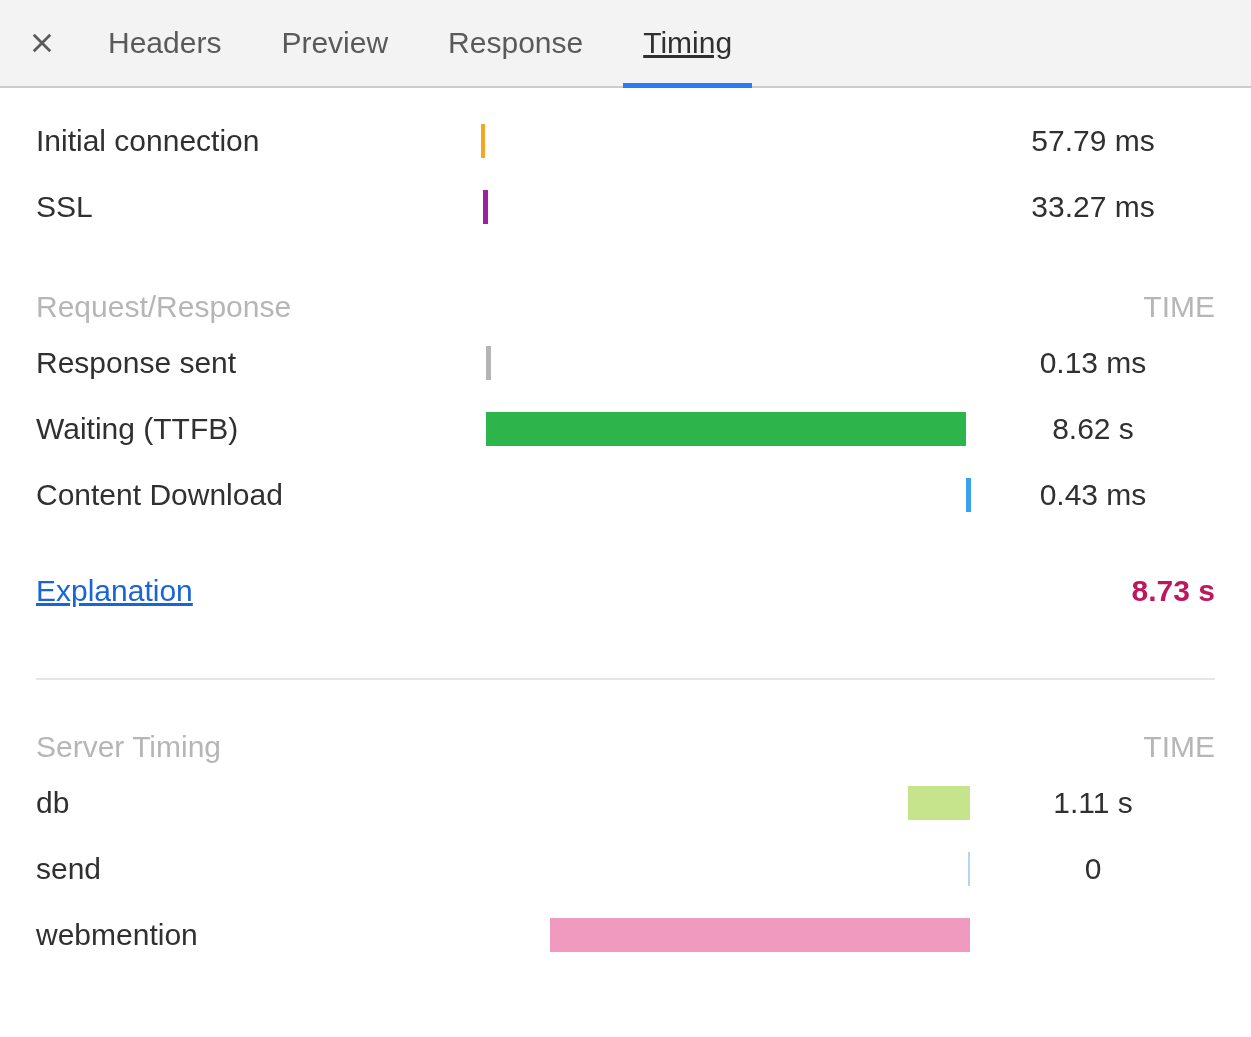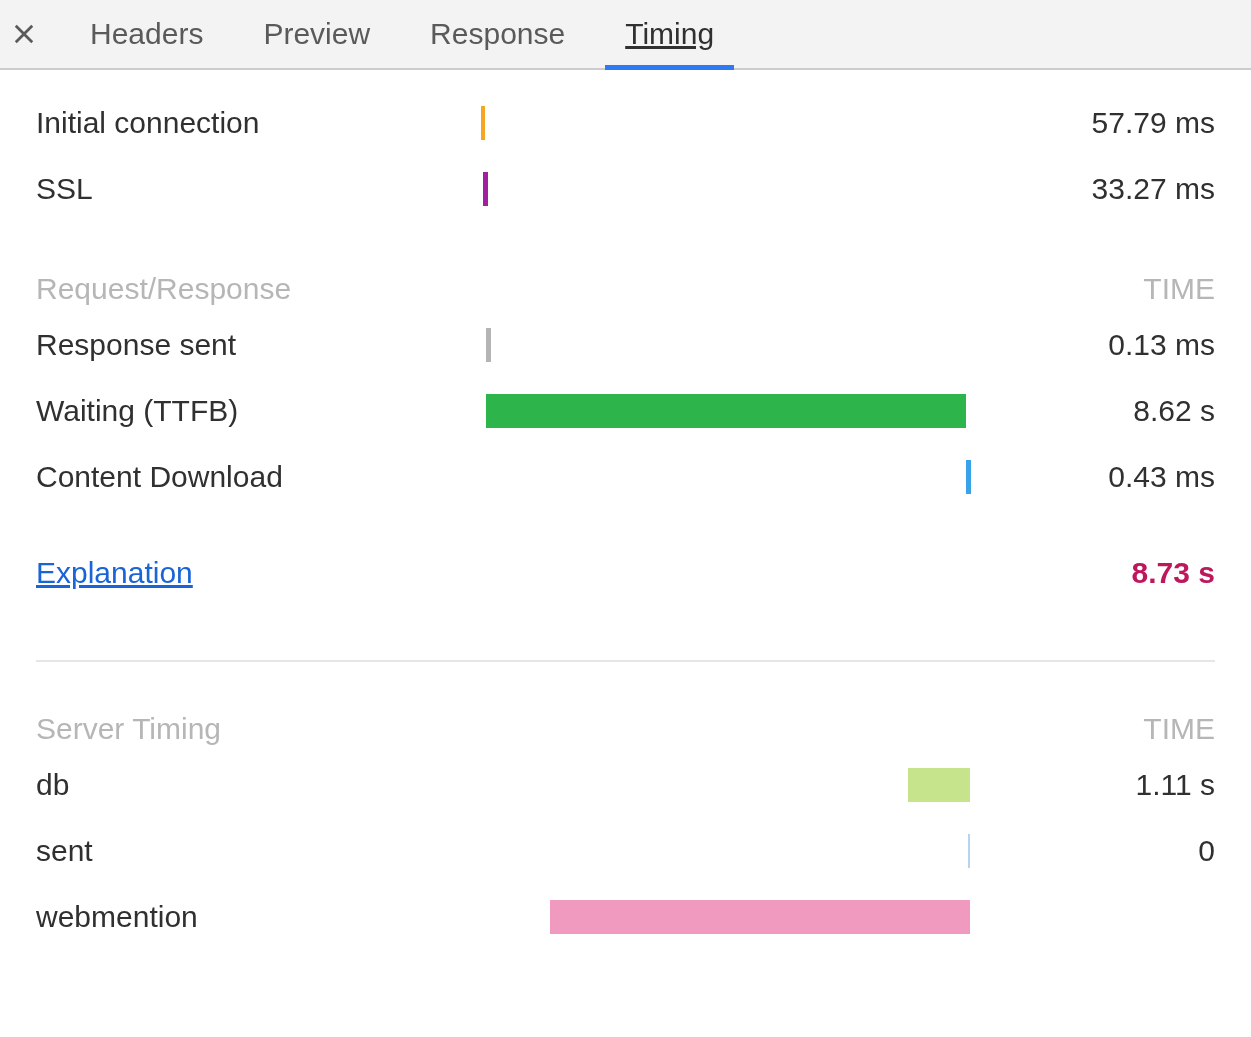--- a/index.html
+++ b/index.html
@@ -8,21 +8,22 @@
       background: #ffffff;
       color: #303030;
       font-size: 28px;
       width: 1251px;
     }
     .tab-bar {
       display: flex;
       align-items: center;
       background: #f3f3f3;
       border-bottom: 2px solid #cccccc;
-      height: 70px;
+      height: 88px;
+      padding-left: 18px;
     }
     .close-btn {
       width: 48px;
       height: 48px;
       display: flex;
       align-items: center;
       justify-content: center;
       cursor: pointer;
       color: #5a5a5a;
     }
@@ -68,21 +69,21 @@
       font-size: 30px;
       color: #303030;
     }
     .row .bar-area {
       position: relative;
       flex: 0 0 490px;
       height: 34px;
     }
     .row .value {
       flex: 1;
-      text-align: right;
+      text-align: center;
       font-size: 30px;
       white-space: nowrap;
       color: #303030;
     }
     .bar {
       position: absolute;
       top: 0;
       bottom: 0;
     }
     .section-header {
@@ -203,21 +204,21 @@
   </div>
   <div id="server-rows">
       <div class="row">
         <div class="label">db</div>
         <div class="bar-area">
           <div class="bar" style="left: 87.2%; width: 12.7%; background: rgb(198, 228, 139);"></div>
         </div>
         <div class="value">1.11 s</div>
       </div>
       <div class="row">
-        <div class="label">sent</div>
+        <div class="label">send</div>
         <div class="bar-area">
           <div class="bar" style="left: 99.4%; width: 0.5%; background: rgb(180, 212, 240);"></div>
         </div>
         <div class="value">0</div>
       </div>
       <div class="row">
         <div class="label">webmention</div>
         <div class="bar-area">
           <div class="bar" style="left: 14.1%; width: 85.8%; background: rgb(240, 154, 192);"></div>
         </div>

